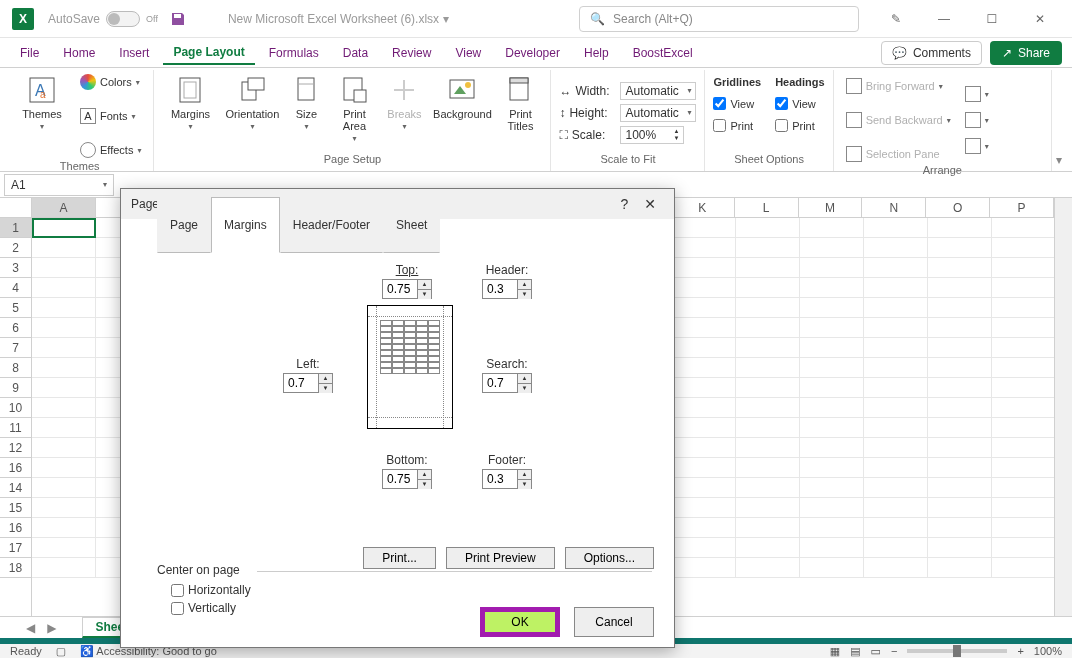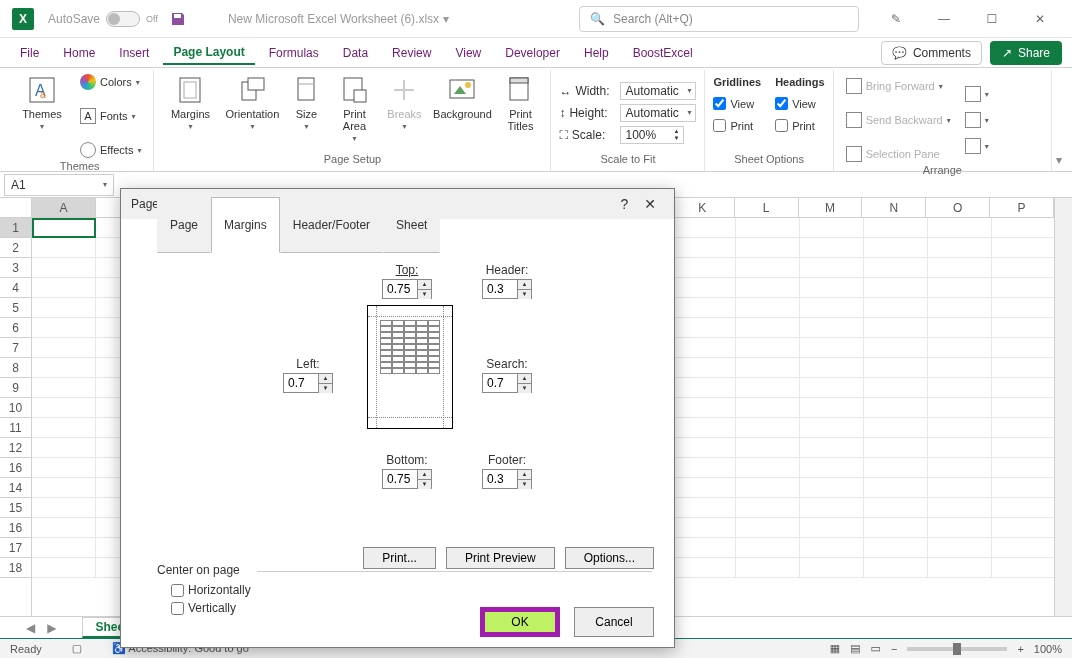--- a/index.html
+++ b/index.html
@@ -66,21 +66,21 @@
   .colheaders .selh { background:#d6d6d6; }
   .rowheaders .selr { background:#d6d6d6; }
   .scrollbar-v { width:18px; background:#f0f0f0; border-left:1px solid #d0d0d0; }
 
   
   .sheettabs { position:absolute; bottom:20px; left:0; right:0; height:22px; border-top:1px solid #d0d0d0; display:flex; align-items:center; padding-left:20px; background:#fff; }
   .sheettabs .nav { color:#888; padding:0 6px; }
   .sheettab { padding:2px 12px; border:1px solid #d0d0d0; border-bottom:2px solid #107c41; background:#fff; color:#107c41; font-weight:600; }
 
   
-  .statusbar { position:absolute; bottom:0; left:0; right:0; height:20px; background:#f3f3f3; border-top:1px solid #0f766e; display:flex; align-items:center; padding:0 10px; font-size:11px; color:#555; gap:30px; }
+  .statusbar { position:absolute; bottom:0; left:0; right:0; height:20px; background:#f3f3f3; border-top:6px solid #0f766e; display:flex; align-items:center; padding:0 10px; font-size:11px; color:#555; gap:14px; }
   .statusbar .right { margin-left:auto; display:flex; align-items:center; gap:10px; }
   .zoom-slider { width:100px; height:4px; background:#ccc; position:relative; }
   .zoom-slider .thumb { width:8px; height:12px; background:#777; position:absolute; top:-4px; left:46px; }
 
   
   .dialog-backdrop { position:absolute; top:188px; left:120px; width:555px; height:460px; background:#fff; border:1px solid #777; box-shadow: 0 4px 16px rgba(0,0,0,0.3); z-index:100; }
   .dlg-title { height:30px; background:#f0f0f0; display:flex; align-items:center; padding:0 10px; }
   .dlg-title .t { flex:1; }
   .dlg-title .x { padding:0 8px; cursor:pointer; font-size:14px; }
   .dlg-tabs { height:28px; display:flex; align-items:flex-end; padding-left:36px; margin-top:6px; }

